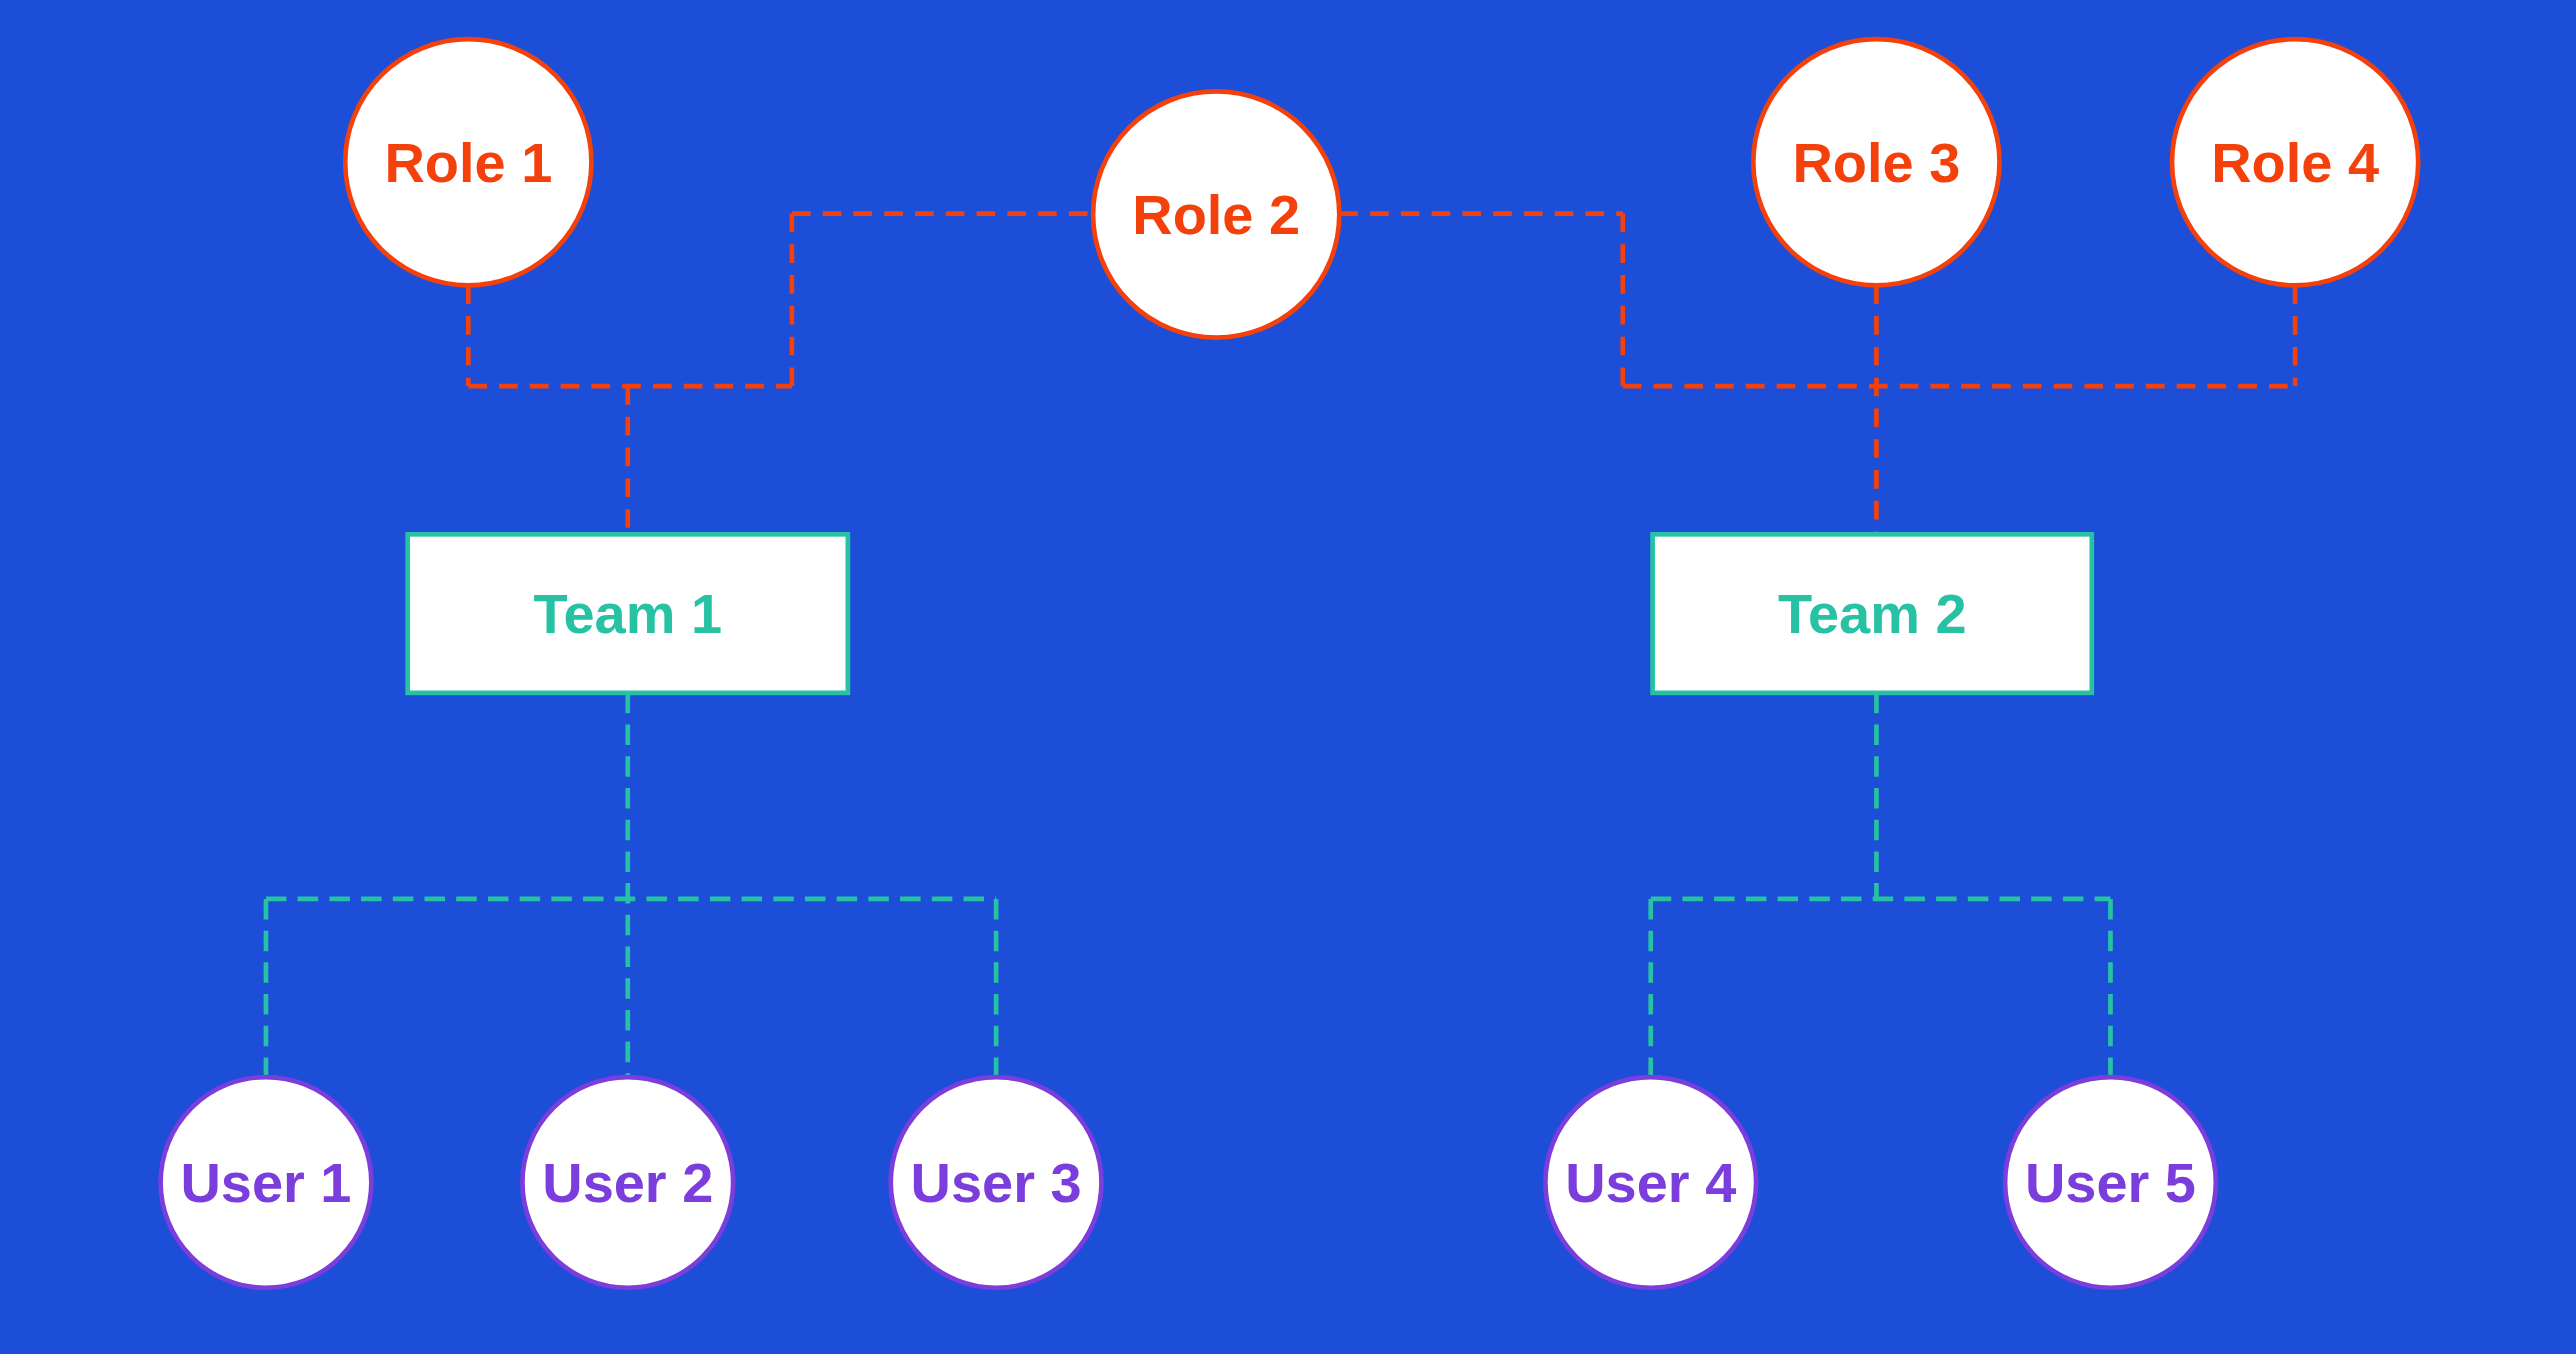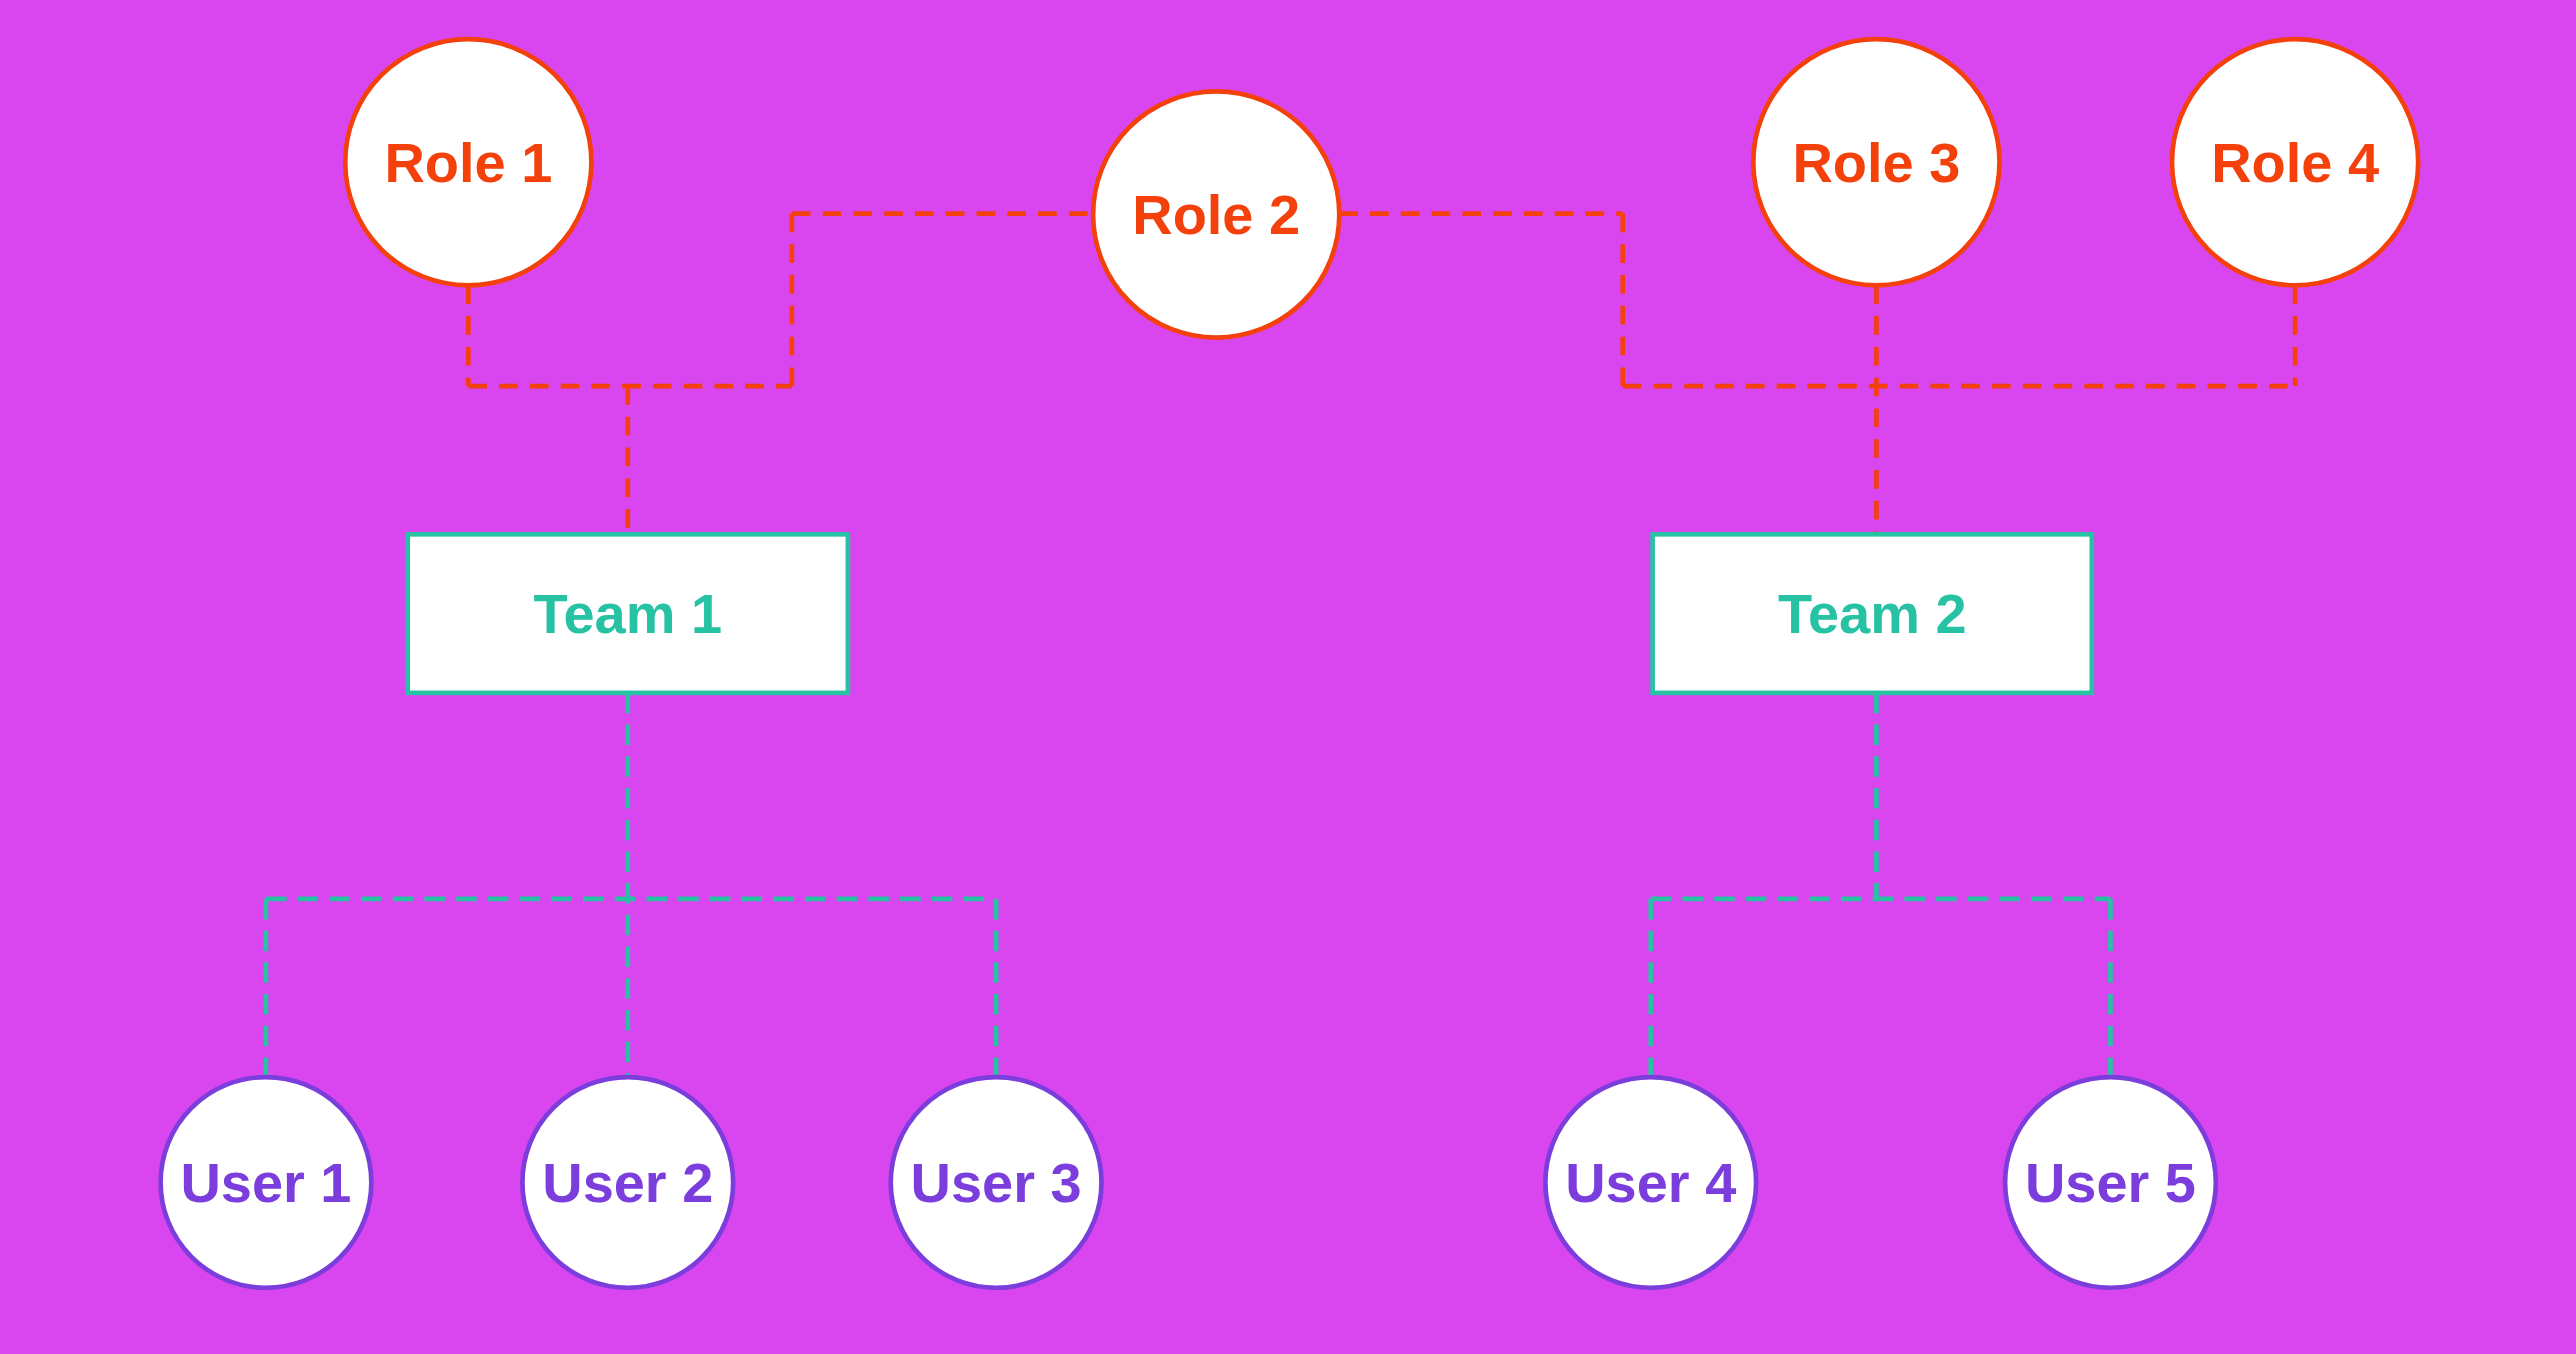--- a/index.html
+++ b/index.html
@@ -8,21 +8,21 @@
     background: #ffffff;
     width: 2576px;
     height: 1354px;
     overflow: hidden;
     font-family: "Liberation Sans", sans-serif;
   }
   .stage {
     position: relative;
     width: 2576px;
     height: 1354px;
-    background: #d946ef;
+    background: #1d4ed8;
   }
   svg {
     display: block;
     width: 100%;
     height: 100%;
   }
   text {
     font-family: "Liberation Sans", "DejaVu Sans", sans-serif;
     font-weight: 700;
   }

